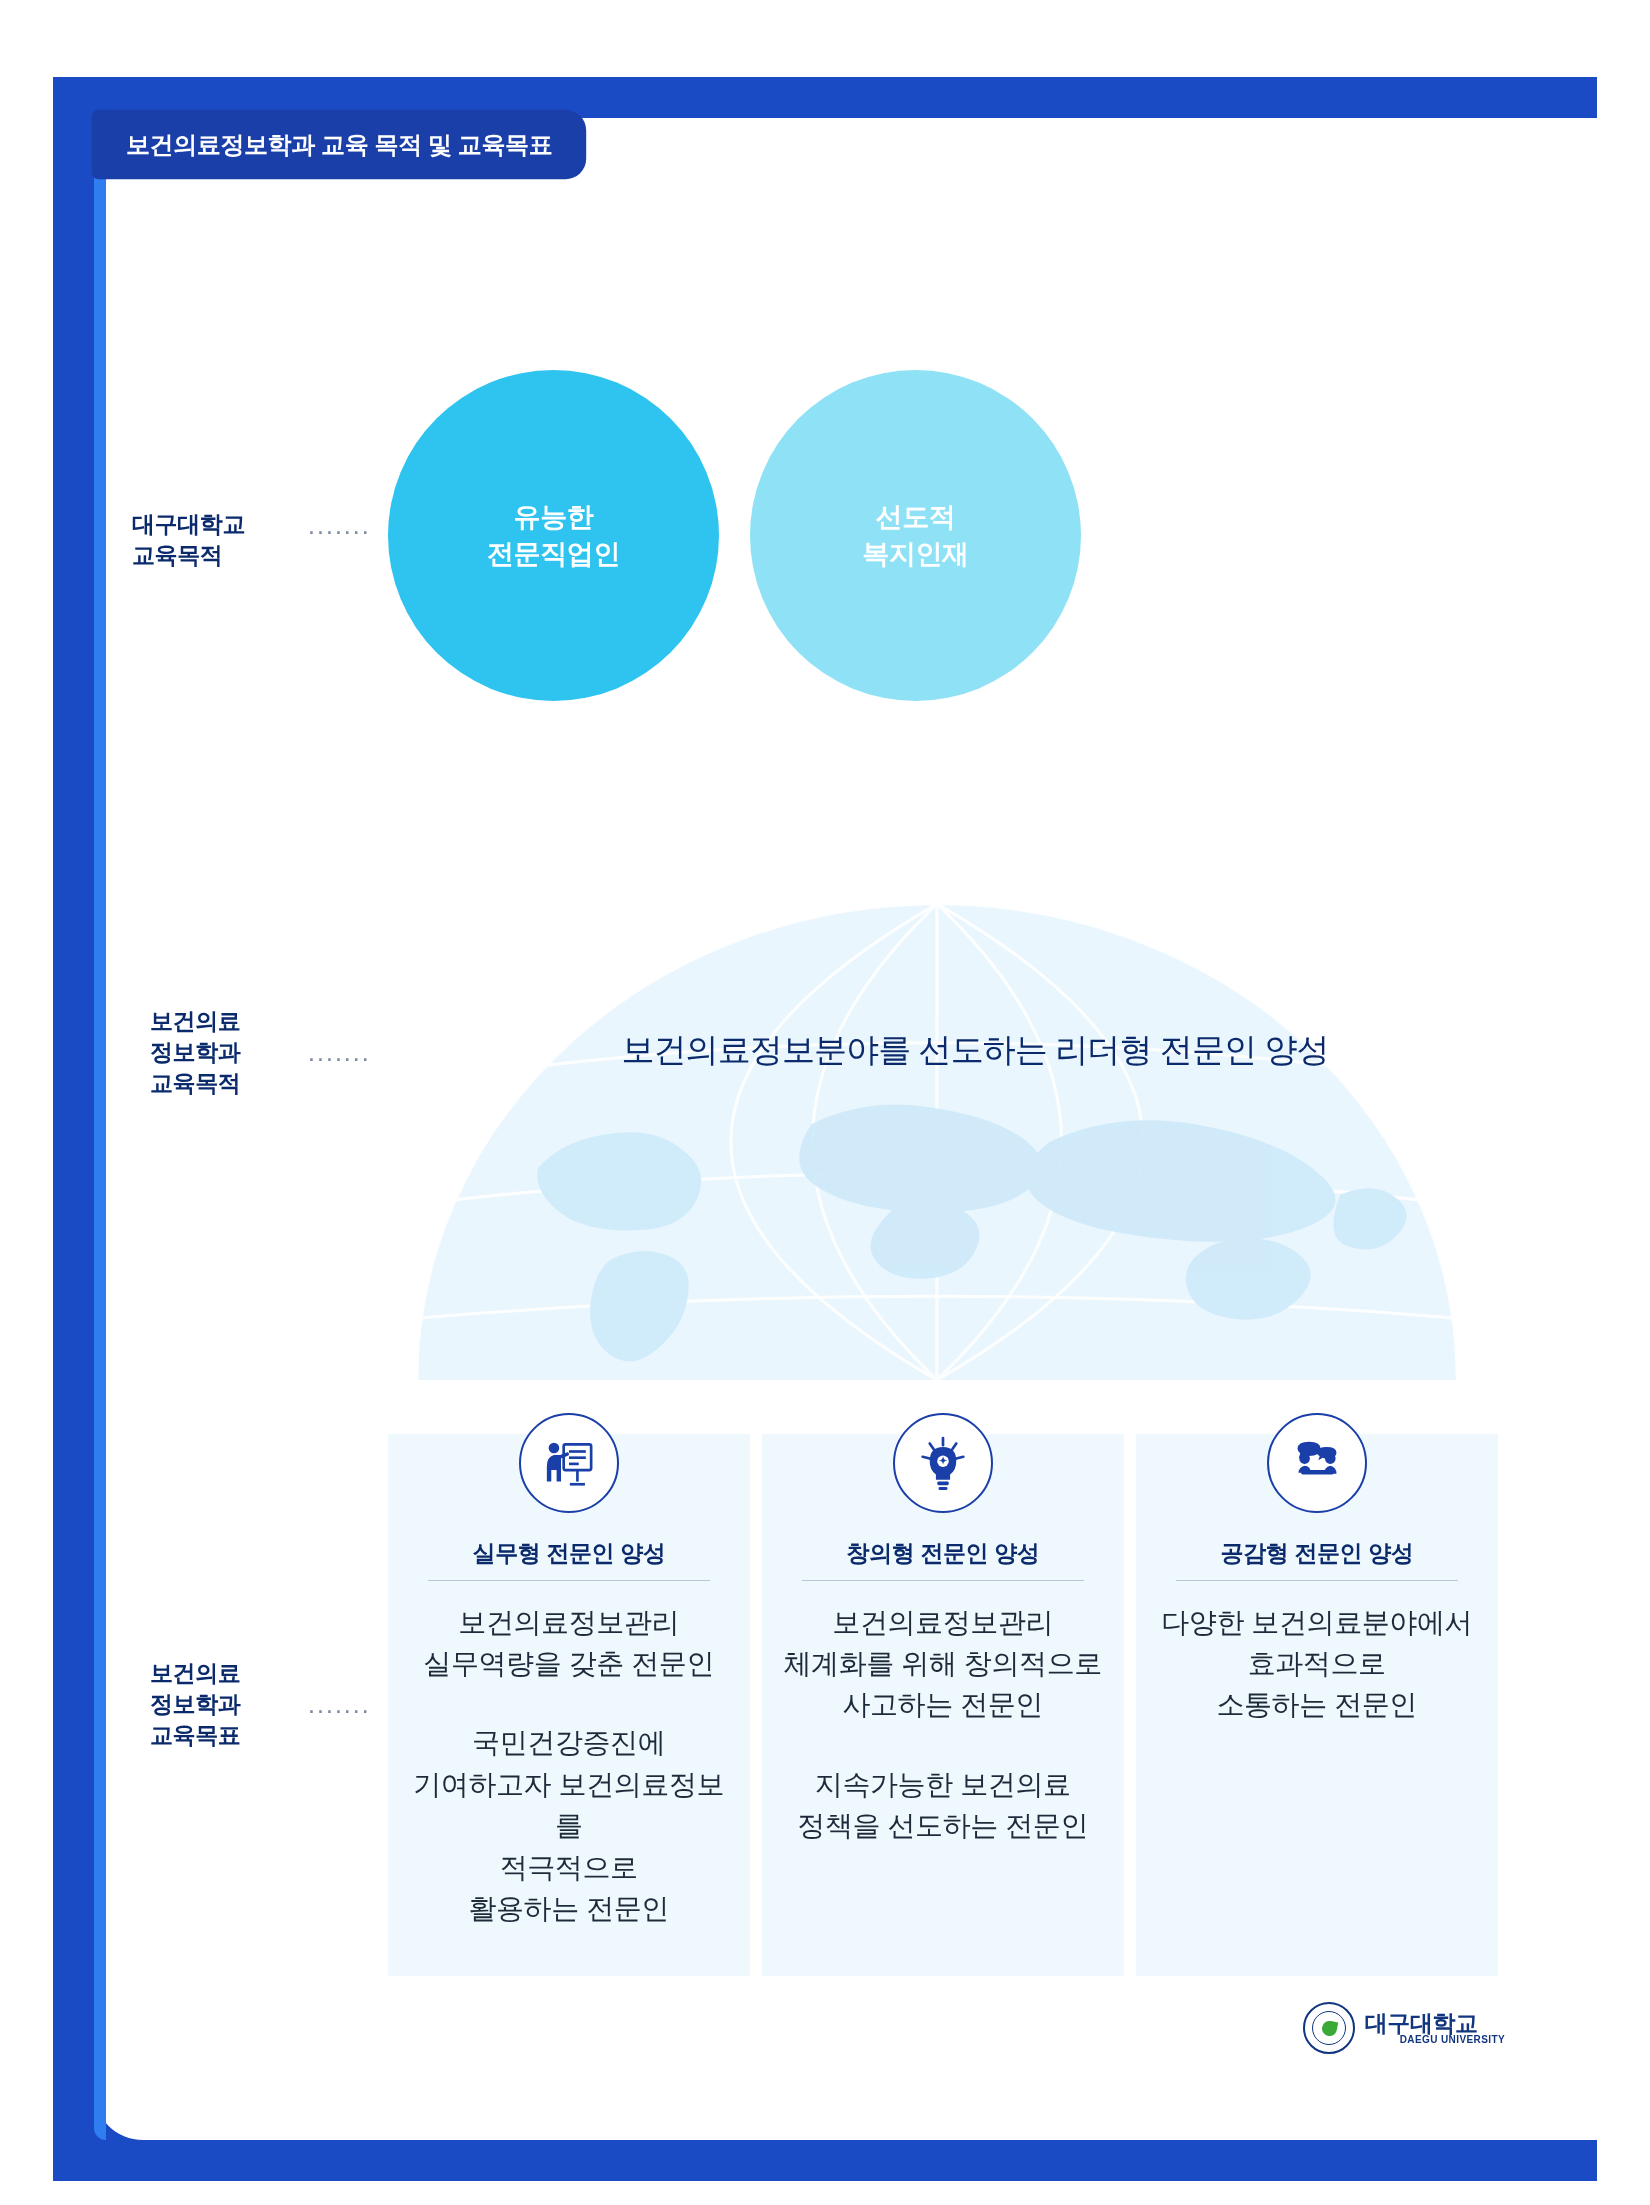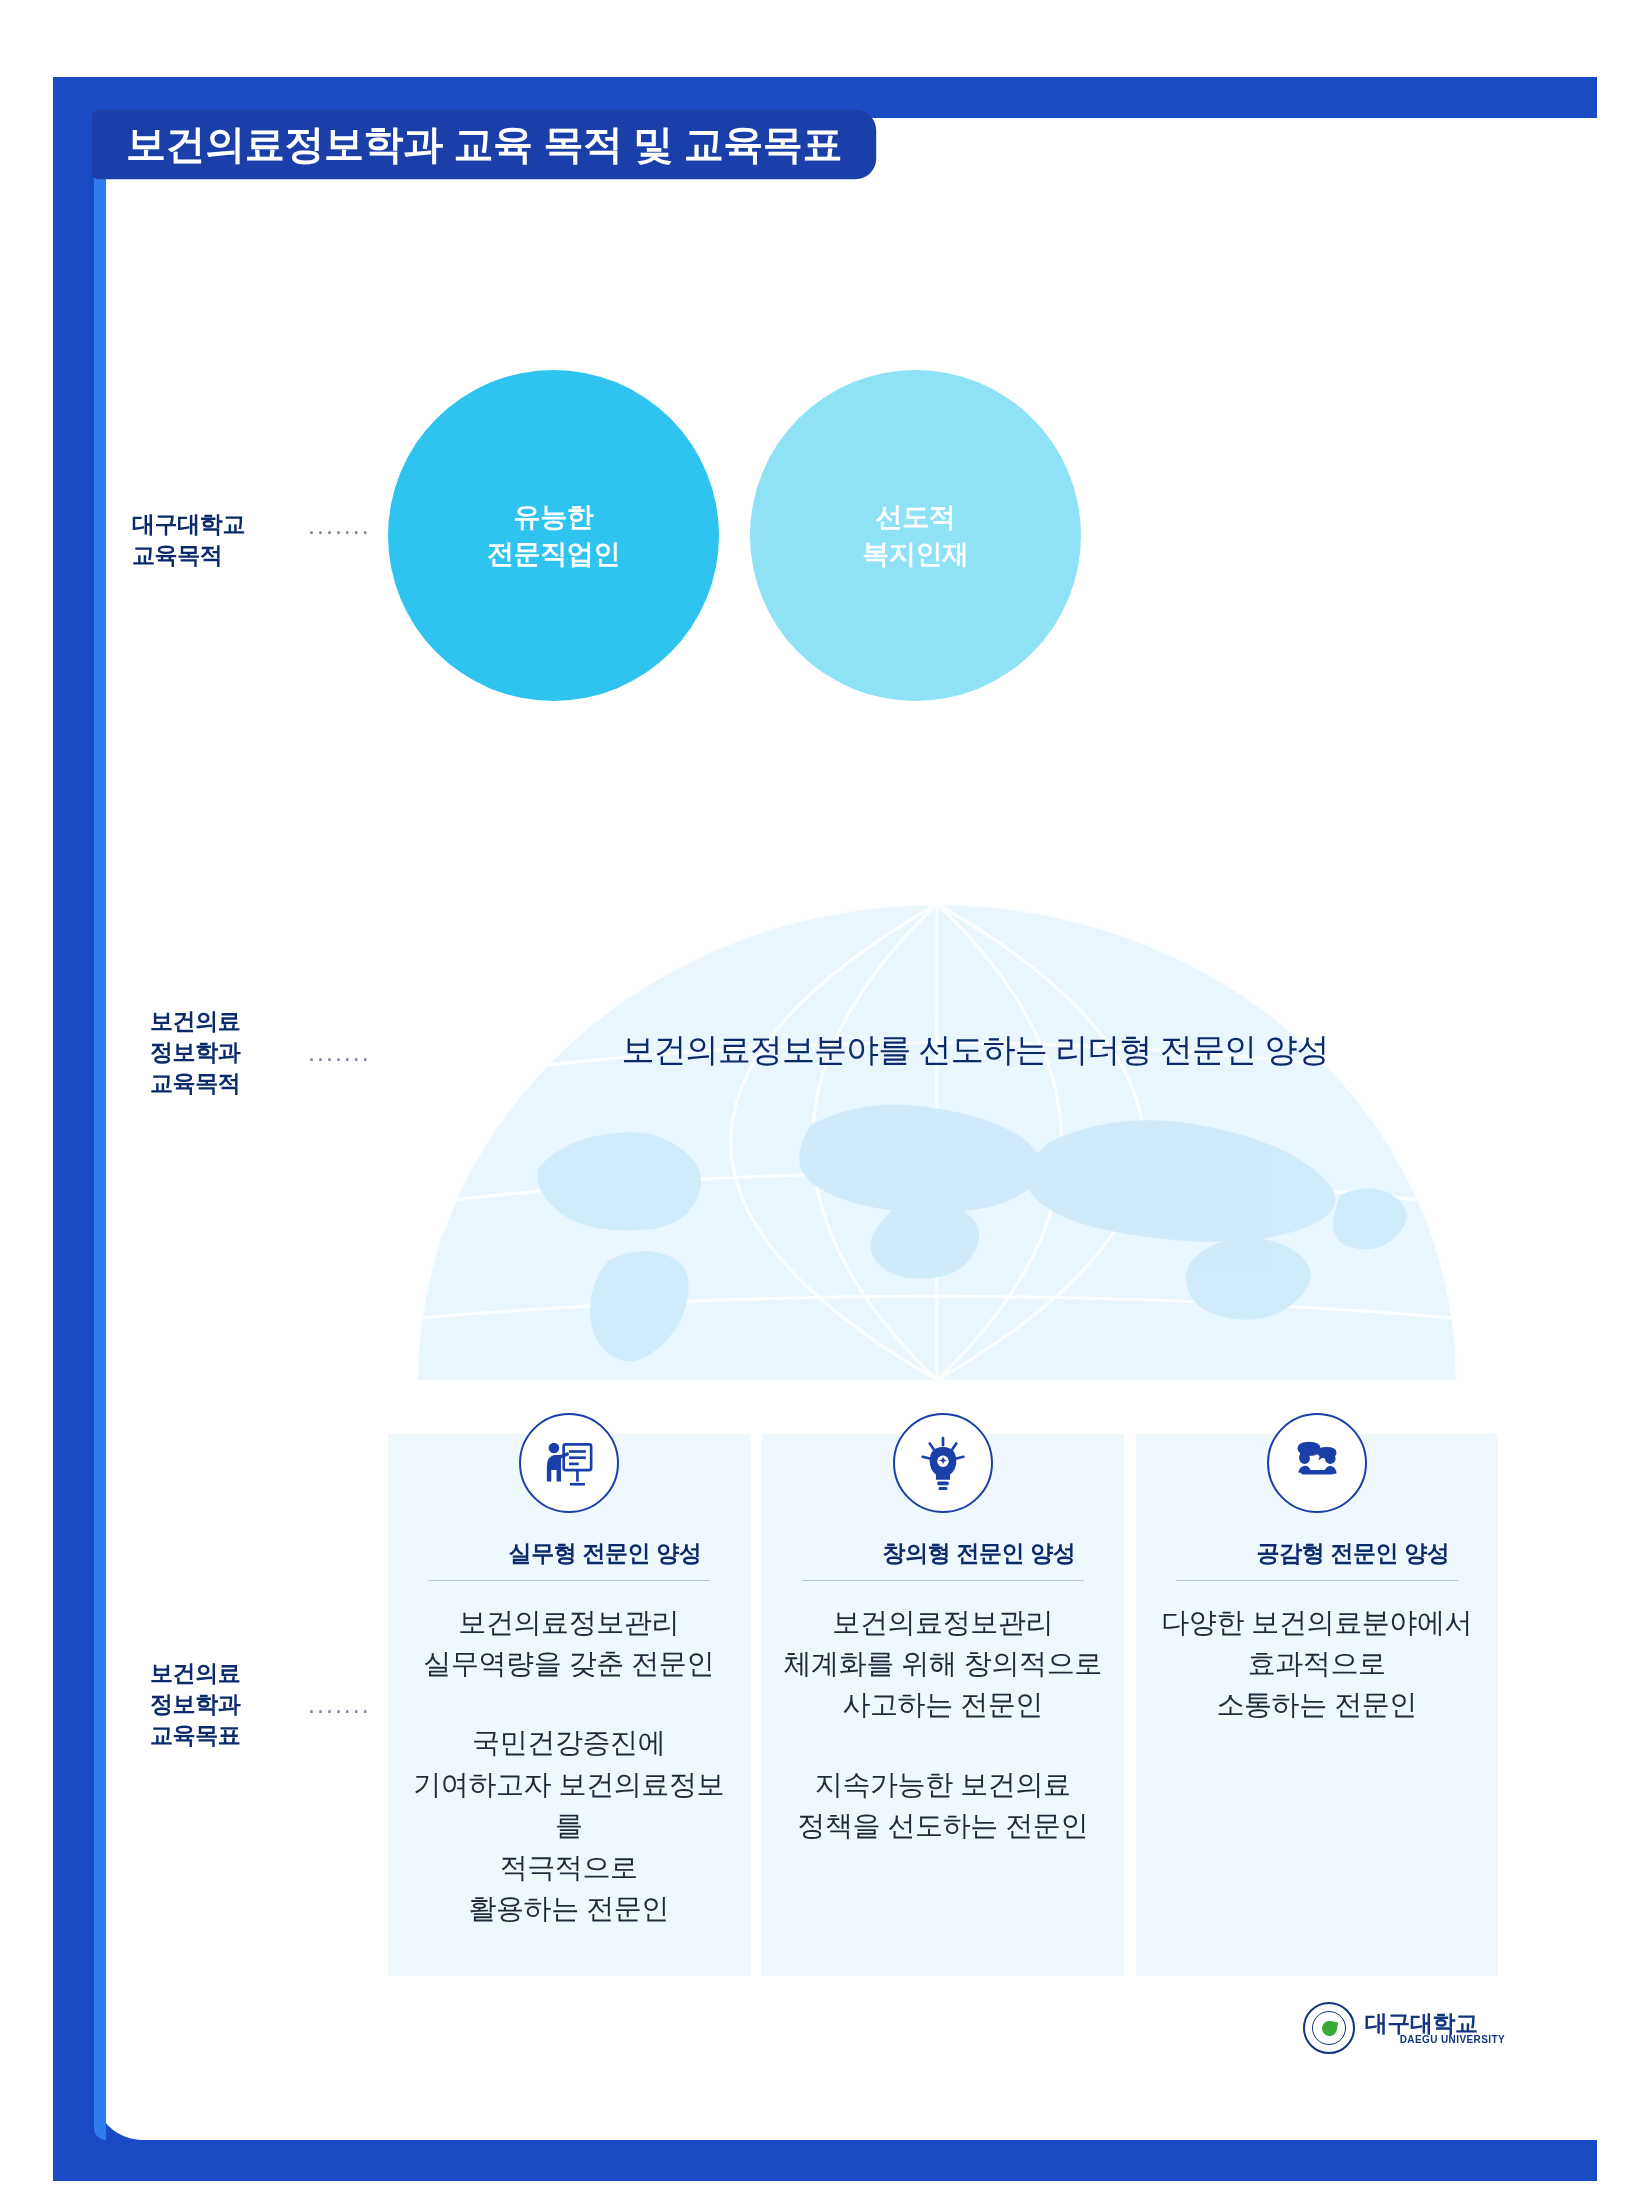--- a/index.html
+++ b/index.html
@@ -54,21 +54,21 @@
     height: 65px;
     padding: 0 32px 0 32px;
     display: flex;
     align-items: center;
     background: #1b3fa8;
     border-radius: 4.4px 18.5px 18.5px 4.4px;
     box-shadow: 0 0 0 2.2px #1b3fa8;
   }
   .title-banner .title-text {
     color: #ffffff;
-    font-size: 40px;
+    font-size: 24px;
     font-weight: bold;
     letter-spacing: -0.4px;
     white-space: nowrap;
   }
 
   
   .row-label {
     position: absolute;
     text-align: left;
     color: #0a2a6b;
@@ -181,21 +181,20 @@
   .col-title {
     position: absolute;
     top: 104px;
     left: 0;
     width: 100%;
     text-align: center;
     color: #0a2a6b;
     font-size: 23px;
     font-weight: bold;
     letter-spacing: -0.4px;
-    margin-left: 36px;
   }
   .col-rule {
     position: absolute;
     top: 146px;
     left: 40px;
     width: 282px;
     height: 0.9px;
     background: #b9c6d8;
   }
   .col-body {

